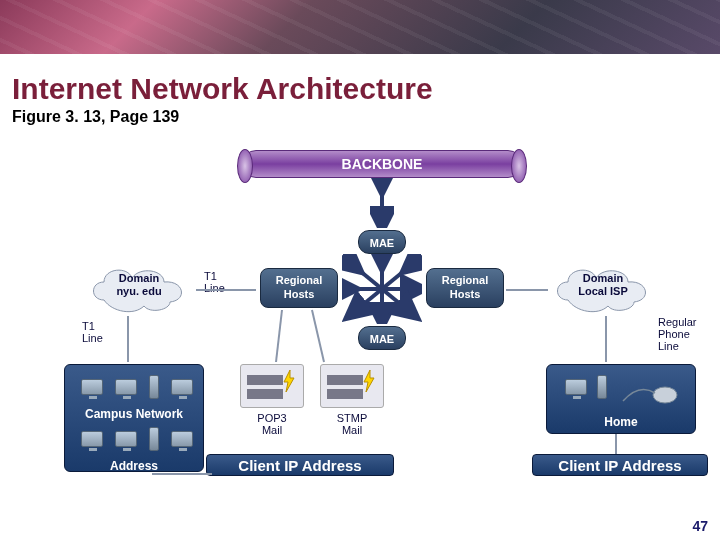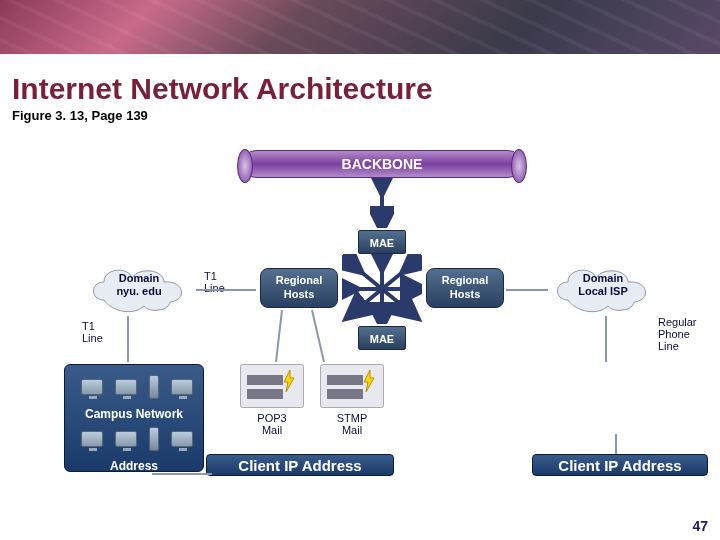--- a/index.html
+++ b/index.html
@@ -1,33 +1,33 @@
 <!DOCTYPE html>
 <html><head>
 <meta charset="utf-8">
 <style>
   * { box-sizing: border-box; margin: 0; padding: 0; }
   body { width: 720px; height: 540px; font-family: Arial, sans-serif; background: #fff; position: relative; overflow: hidden; }
   .banner { width: 720px; height: 64px; background: linear-gradient(135deg, #8b3a5a 0%, #c96a8a 20%, #6a4a5a 40%, #3a3a4a 70%, #5a4a6a 100%); position: relative; }
   .banner::before { content:""; position:absolute; left:0; top:0; width:100%; height:100%; background: repeating-linear-gradient(25deg, rgba(255,255,255,0.05) 0 4px, transparent 4px 20px); }
   .banner::after { content:""; position:absolute; left:0; bottom:0; width:100%; height:10px; background:#fff; }
   .title { font-size: 30px; font-weight: bold; color: #7a1f3a; margin: 8px 12px 2px 12px; }
-  .subtitle { font-size: 13px; font-weight: bold; margin: 0 12px 4px 12px; }
+  .subtitle { font-size: 16px; font-weight: bold; margin: 0 12px 4px 12px; }
   .stage { position: absolute; left: 12px; top: 120px; width: 661px; height: 400px; }
   .pagenum { position: absolute; right: 12px; bottom: 6px; font-size: 14px; font-weight: bold; color: #1a1a6a; }
 
   
   .backbone { position:absolute; left:230px; top:30px; width:280px; height:28px; background: linear-gradient(#b38cc9,#7a3fa0,#b38cc9); border-radius: 14px; border:1px solid #5a2a7a; text-align:center; color:#fff; font-weight:bold; font-size:14px; line-height:26px; }
   .backbone::before, .backbone::after { content:""; position:absolute; top:-2px; width:14px; height:32px; border-radius:50%; background: radial-gradient(#d9c3e6,#7a3fa0); border:1px solid #5a2a7a; }
   .backbone::before { left:-6px; }
   .backbone::after { right:-6px; }
 
   .reg-label { position:absolute; left:270px; top:88px; font-size:13px; font-weight:bold; color:#0a0a3a; }
 
-  .mae { position:absolute; width:48px; height:24px; background:linear-gradient(#536f8f,#2a4060); color:#fff; font-size:11px; font-weight:bold; text-align:center; line-height:24px; border-radius:2px; border:1px solid #1a2a40; }
+  .mae { position:absolute; width:48px; height:24px; background:linear-gradient(#536f8f,#2a4060); color:#fff; font-size:11px; font-weight:bold; text-align:center; line-height:24px; border-radius:11px; border:1px solid #1a2a40; }
   .rhosts { position:absolute; width:78px; height:40px; background:linear-gradient(#536f8f,#2a4060); color:#fff; font-size:11px; font-weight:bold; text-align:center; padding-top:4px; border-radius:8px; border:1px solid #1a2a40; line-height:14px; }
 
   .cloud { position:absolute; width:110px; height:56px; }
   .cloud-shape { width:100%; height:100%; }
   .cloud-text { position:absolute; left:0; top:12px; width:100%; text-align:center; font-size:11px; font-weight:bold; color:#0a0a3a; line-height:13px; }
 
   .small-label { position:absolute; font-size:11px; color:#0a0a3a; line-height:12px; }
 
   .bluebox { position:absolute; background:linear-gradient(#3a5a8a,#1a3a6a); border-radius:6px; border:1px solid #0a1a3a; color:#fff; text-align:center; }
   .bluebox .caption { position:absolute; left:0; width:100%; font-size:12px; font-weight:bold; }
@@ -149,20 +149,29 @@
   <div class="serverbox" style="left:308px; top:244px;">
     <div style="position:absolute;left:6px;top:10px;width:36px;height:10px;background:#778;"></div>
     <div style="position:absolute;left:6px;top:24px;width:36px;height:10px;background:#778;"></div>
   </div>
   <svg class="bolt" style="left:350px; top:250px;" viewBox="0 0 14 22">
       <path d="M8 0 L2 12 L6 12 L4 22 L12 8 L8 8 Z" fill="#ffd500" stroke="#b89000"></path>
     </svg>
   <div class="server-lbl" style="left:312px; top:292px; width:56px; white-space:pre-line;">STMP
 Mail</div>
 
+  <div class="bluebox" style="left:534px; top:244px; width:150px; height:70px;">
+    <div class="miniscreen" style="left:18px; top:14px;"></div>
+    <div class="tower" style="left:50px; top:10px;"></div>
+    <svg style="position:absolute; left:74px; top:14px;" width="60" height="26">
+        <ellipse cx="44" cy="16" rx="12" ry="8" fill="#c8d0da" stroke="#789"></ellipse>
+        <path d="M2 22 Q 18 4 34 14" fill="none" stroke="#789" stroke-width="1.5"></path>
+      </svg>
+    <div class="caption" style="top:50px;">Home</div>
+  </div>
 
   <div class="pill" style="left:194px; top:334px; width:188px;">Client IP Address</div>
   <div class="pill" style="left:520px; top:334px; width:176px;">Client IP Address</div>
 
   <svg class="arrow" style="left:140px; top:352px;" width="60" height="4">
       <line x1="0" y1="2" x2="60" y2="2" stroke="#8a96aa" stroke-width="2"></line>
     </svg>
   <svg class="arrow" style="left:140px; top:352px;" width="4" height="-1"></svg>
 
   <svg class="arrow" style="left:600px; top:314px;" width="8" height="22">

